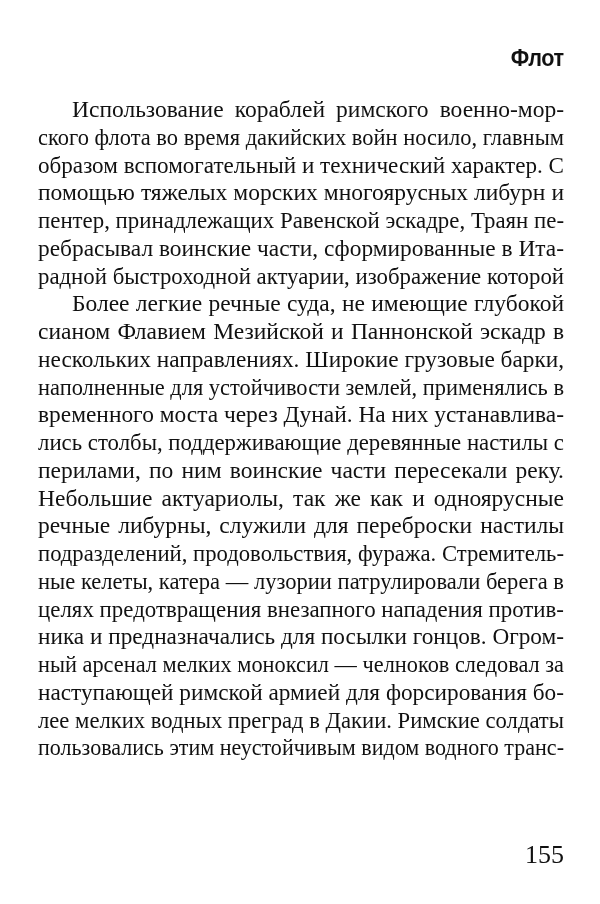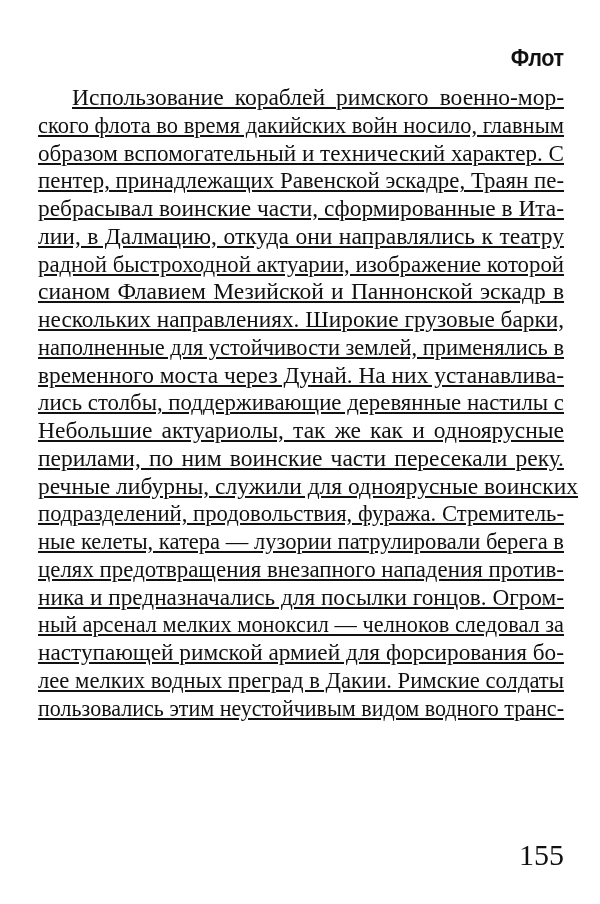--- a/index.html
+++ b/index.html
@@ -9,59 +9,60 @@
     font-family: "Liberation Serif", "DejaVu Serif", serif;
     color: #111;
   }
   .page { position: absolute; left: 38px; top: 0; width: 526px; height: 780px; }
   .running-head {
     position: absolute; right: 0; top: 44px;
     font-family: "Liberation Sans", "DejaVu Sans", sans-serif;
     font-weight: bold; font-size: 24px; letter-spacing: -0.5px;
     transform: scaleX(0.9); transform-origin: right center;
   }
-  .text { position: absolute; left: 0; top: 84px; width: 526px; text-decoration: underline; }
+  .text { position: absolute; left: 0; top: 96px; width: 526px; }
   .line {
     height: 27.75px; line-height: 27.75px; font-size: 23.5px;
     white-space: nowrap; text-align: justify; text-align-last: justify;
     font-stretch: condensed;
     transform-origin: left center;
   }
   .line.indent { padding-left: 34px; }
   .line.last { text-align-last: left; }
   .folio {
     position: absolute; right: 0; top: 842px;
-    font-size: 30px; line-height: 26px;
+    font-size: 26px; line-height: 26px;
   }
 </style>
 </head>
 <body>
 
 <div class="page">
   <div class="running-head">Флот</div>
 
   <div class="text">
     <div>
       <div class="line indent">Использование кораблей римского военно-мор-</div>
       <div class="line" style="transform: scaleX(0.9564); width: 549.953px;">ского флота во время дакийских войн носило, главным</div>
       <div class="line" style="transform: scaleX(0.9834); width: 534.891px;">образом вспомогательный и технический характер. С</div>
+      <div class="line">помощью тяжелых морских многоярусных либурн и</div>
       <div class="line" style="transform: scaleX(0.9728); width: 540.719px;">пентер, принадлежащих Равенской эскадре, Траян пе-</div>
       <div class="line" style="transform: scaleX(0.9949); width: 528.672px;">ребрасывал воинские части, сформированные в Ита-</div>
-      <div class="line">лии, в Далмацию, откуда они направлялись к театру</div>
       <div class="line" style="transform: scaleX(0.9703); width: 542.125px;">радной быстроходной актуарии, изображение которой</div>
     </div>
     <div>
+      <div class="line indent">Более легкие речные суда, не имеющие глубокой</div>
       <div class="line">сианом Флавием Мезийской и Паннонской эскадр в</div>
       <div class="line" style="transform: scaleX(0.9913); width: 530.609px;">нескольких направлениях. Широкие грузовые барки,</div>
       <div class="line" style="transform: scaleX(0.9539); width: 551.438px;">наполненные для устойчивости землей, применялись в</div>
       <div class="line" style="transform: scaleX(0.9962); width: 528.016px;">временного моста через Дунай. На них устанавлива-</div>
       <div class="line" style="transform: scaleX(0.9701); width: 542.203px;">лись столбы, поддерживающие деревянные настилы с</div>
+      <div class="line">перилами, по ним воинские части пересекали реку.</div>
       <div class="line">Небольшие актуариолы, так же как и одноярусные</div>
-      <div class="line">перилами, по ним воинские части пересекали реку.</div>
-      <div class="line">речные либурны, служили для одноярусные воинских</div>
+      <div class="line">речные либурны, служили для переброски настилы</div>
       <div class="line" style="transform: scaleX(0.9651); width: 545.047px;">подразделений, продовольствия, фуража. Стремитель-</div>
       <div class="line" style="transform: scaleX(0.96); width: 547.891px;">ные келеты, катера — лузории патрулировали берега в</div>
       <div class="line" style="transform: scaleX(0.9745); width: 539.766px;">целях предотвращения внезапного нападения против-</div>
       <div class="line" style="transform: scaleX(0.9896); width: 531.516px;">ника и предназначались для посылки гонцов. Огром-</div>
       <div class="line" style="transform: scaleX(0.9506); width: 553.344px;">ный арсенал мелких моноксил — челноков следовал за</div>
       <div class="line" style="transform: scaleX(0.9904); width: 531.094px;">наступающей римской армией для форсирования бо-</div>
       <div class="line" style="transform: scaleX(0.9635); width: 545.906px;">лее мелких водных преград в Дакии. Римские солдаты</div>
       <div class="line" style="transform: scaleX(0.9377); width: 560.922px;">пользовались этим неустойчивым видом водного транс-</div>
     </div>
   </div>

